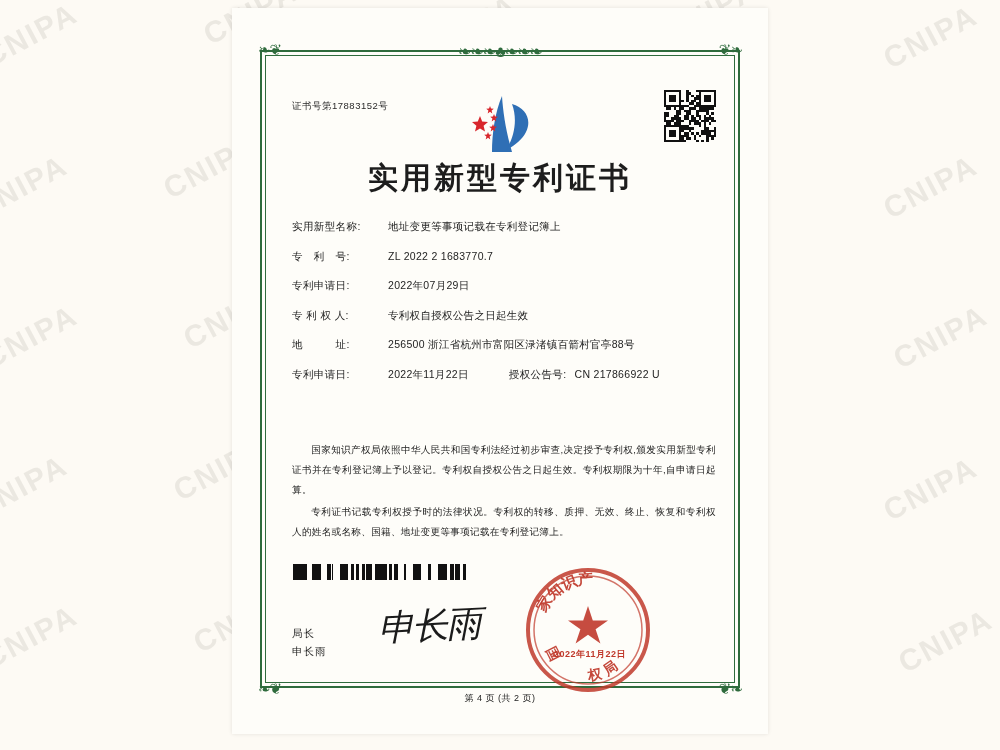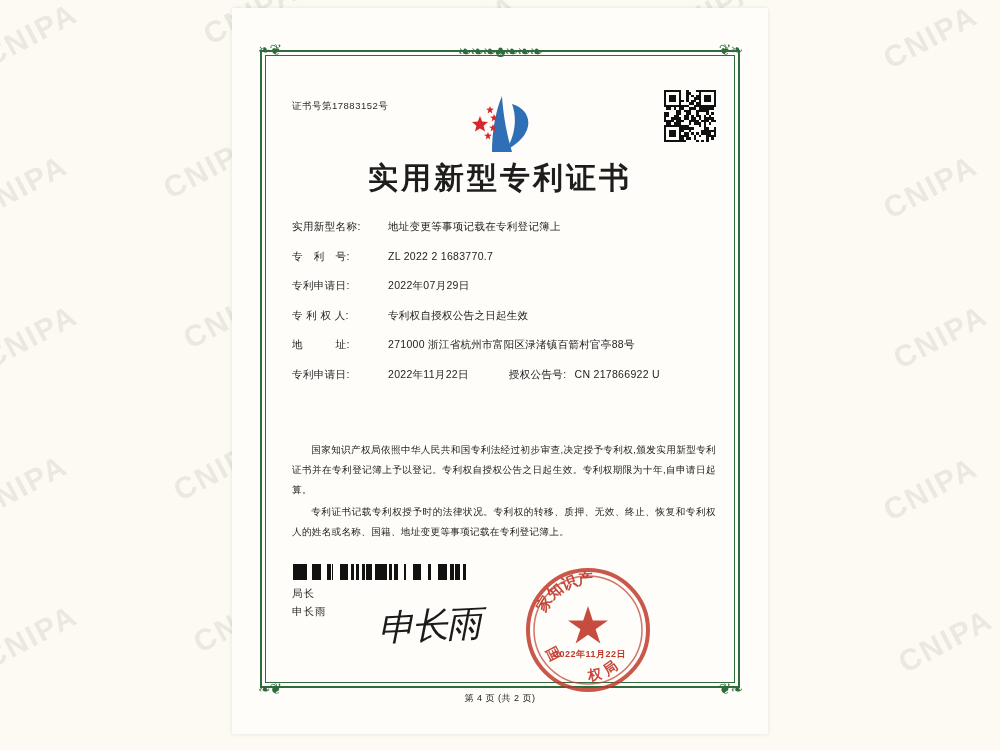--- a/index.html
+++ b/index.html
@@ -170,21 +170,21 @@
     height: 16px;
     display: flex;
     gap: 0;
     align-items: stretch;
   }
   .barcode i { display: block; background: #111; }
 
   .director {
     position: absolute;
     left: 60px;
-    top: 576px;
+    top: 616px;
     font-size: 10.5px;
     line-height: 18px;
     color: #1d1d1d;
     letter-spacing: 1px;
   }
   .signature {
     position: absolute;
     left: 146px;
     top: 594px;
     font-family: "DejaVu Serif", serif;
@@ -754,21 +754,21 @@
       <div class="frow">
         <span class="flabel">专利申请日:</span>
         <span class="fvalue">2022年07月29日</span>
       </div>
       <div class="frow">
         <span class="flabel">专 利 权 人:</span>
         <span class="fvalue">专利权自授权公告之日起生效</span>
       </div>
       <div class="frow">
         <span class="flabel">地　　　址:</span>
-        <span class="fvalue">271000 浙江省杭州市富阳区渌渚镇百箭村官亭88号</span>
+        <span class="fvalue">256500 浙江省杭州市富阳区渌渚镇百箭村官亭88号</span>
       </div>
       <div class="frow two">
         <span class="flabel">专利申请日:</span>
         <span class="fvalue">2022年11月22日</span>
         <span class="flabel2">授权公告号:</span>
         <span class="fvalue" style="margin-left:8px;">CN 217866922 U</span>
       </div>
     </div>
 
     <div class="body-text">

